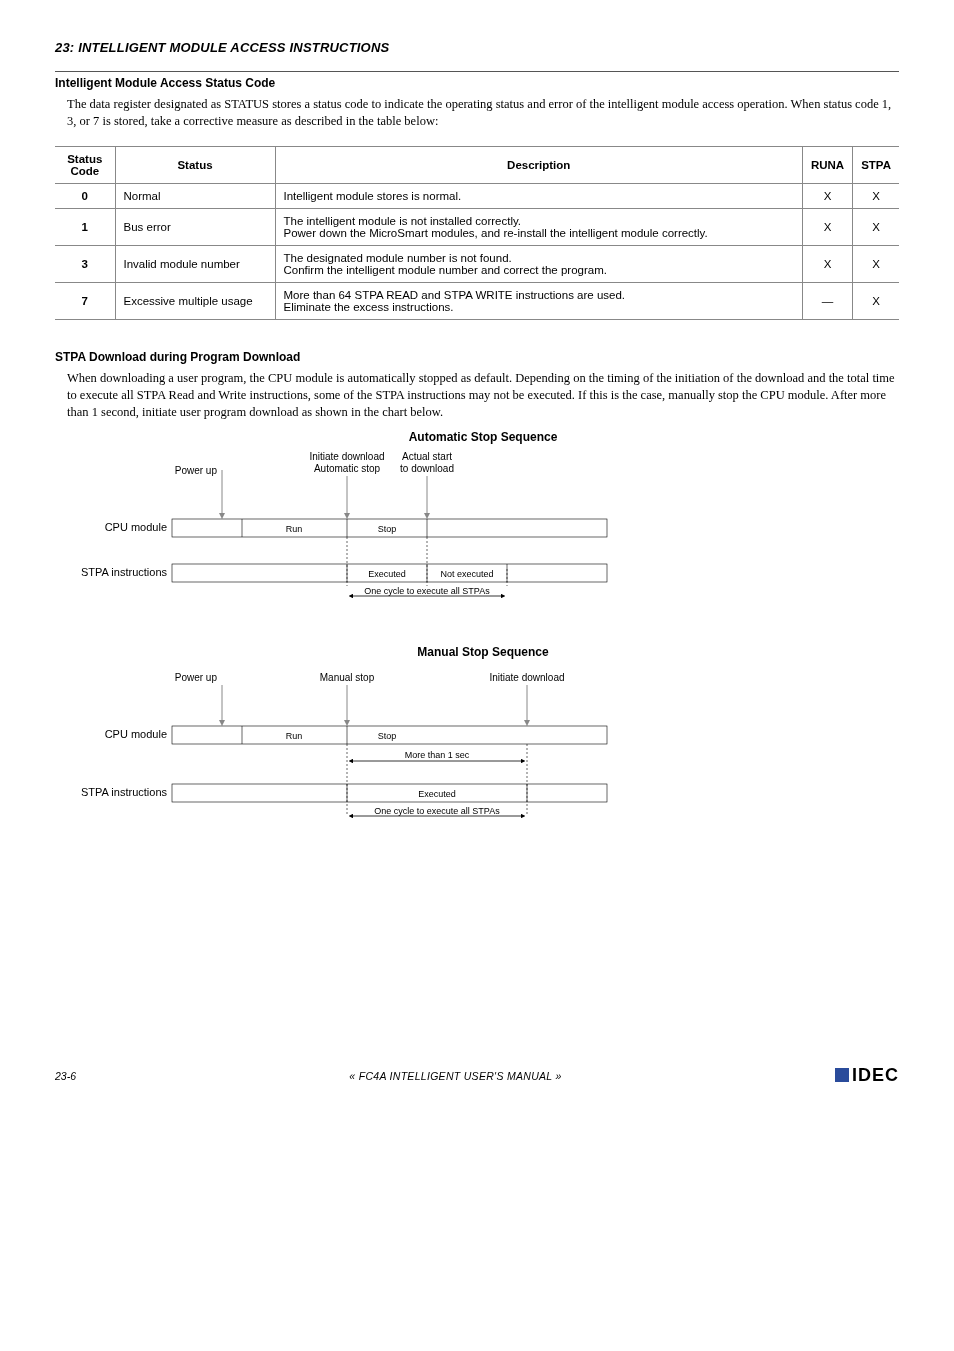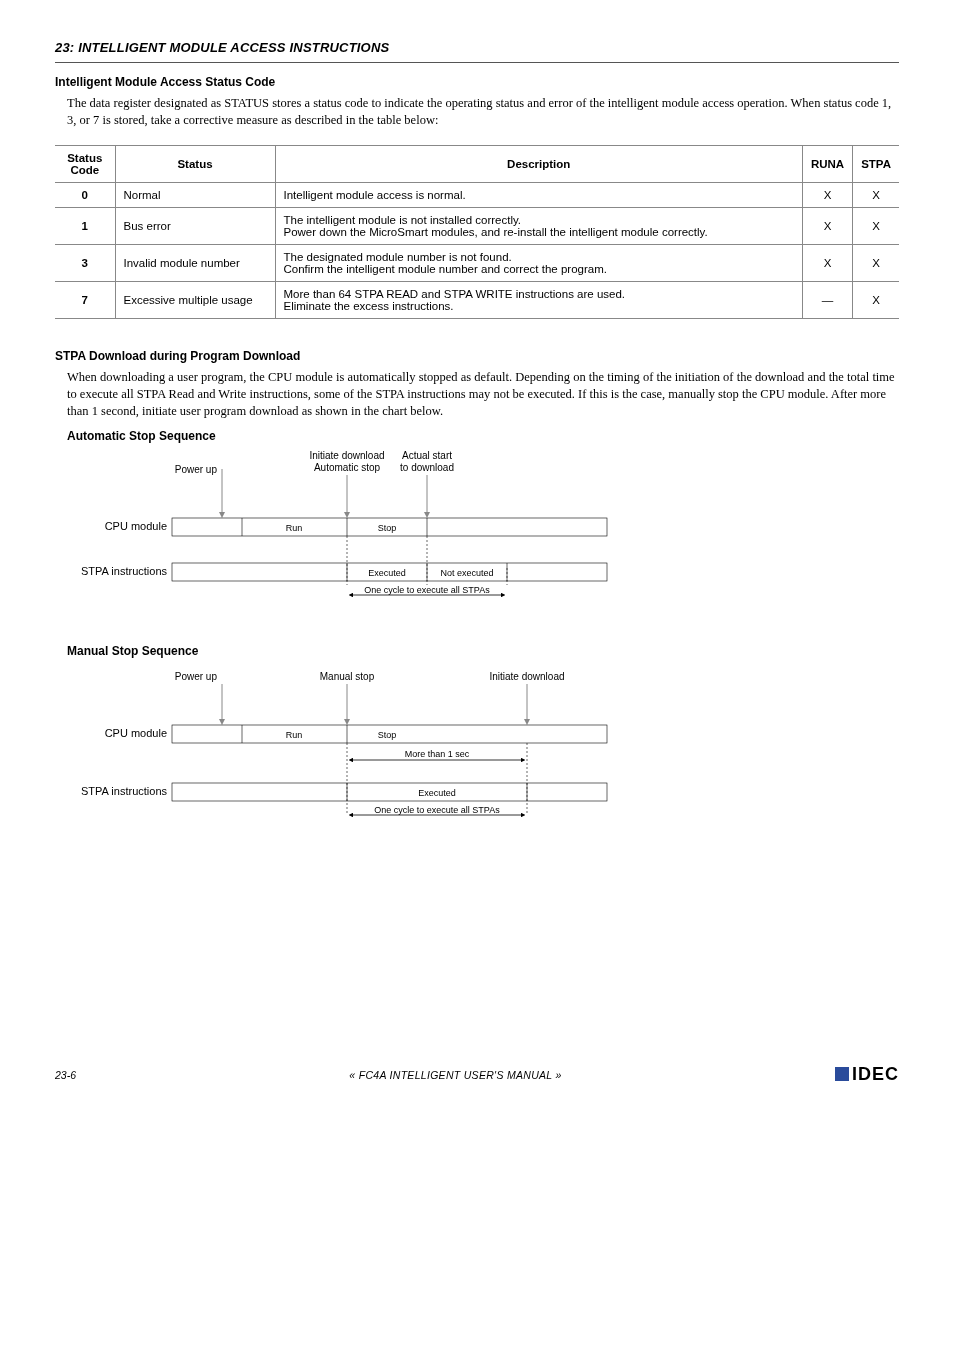--- a/index.html
+++ b/index.html
@@ -5,22 +5,22 @@
     * { box-sizing: border-box; margin: 0; padding: 0; }
     body {
       font-family: Arial, Helvetica, sans-serif;
       background: #fff;
       width: 954px;
       padding: 40px 55px 30px 55px;
       color: #000;
     }
     .header-section {
       border-bottom: 1px solid #555;
-      padding-bottom: 7px;
-      margin-bottom: 12px;
+      padding-bottom: 16px;
+      margin-bottom: 4px;
     }
     .chapter-title {
       font-size: 13px;
       font-weight: bold;
       font-style: italic;
       letter-spacing: 0.2px;
     }
     .section-title {
       font-size: 12px;
       font-weight: bold;
@@ -71,20 +71,21 @@
     table.status tr:first-child th:first-child { border-left: none; }
     table.status tr:first-child th:last-child { border-right: none; }
     table.status tr td:first-child { border-left: none; }
     table.status tr td:last-child { border-right: none; }
 
     .sub-title {
       font-size: 12px;
       font-weight: bold;
       margin-bottom: 2px;
       padding-left: 12px;
+      text-align: center;
     }
     .diagram-wrap {
       padding-left: 12px;
       margin-bottom: 35px;
     }
     .footer {
       display: flex;
       justify-content: space-between;
       align-items: center;
       margin-top: 230px;
@@ -122,21 +123,21 @@
       <tr>
     <th>Status Code</th>
     <th>Status</th>
     <th>Description</th>
     <th>RUNA</th>
     <th>STPA</th>
   </tr>
   <tr>
     <td class="code">0</td>
     <td class="stat">Normal</td>
-    <td class="desc">Intelligent module access is normal.</td>
+    <td class="desc">Intelligent module stores is normal.</td>
     <td class="mark">X</td>
     <td class="mark">X</td>
   </tr>
   <tr>
     <td class="code">1</td>
     <td class="stat">Bus error</td>
     <td class="desc" style="white-space:pre-line">The intelligent module is not installed correctly.
 Power down the MicroSmart modules, and re-install the intelligent module correctly.</td>
     <td class="mark">X</td>
     <td class="mark">X</td>

